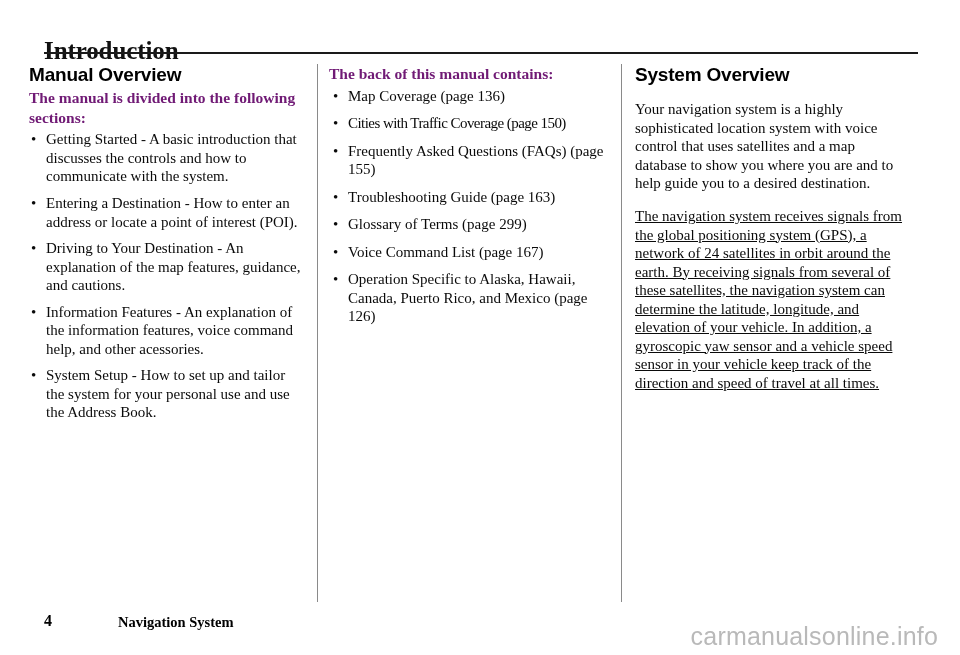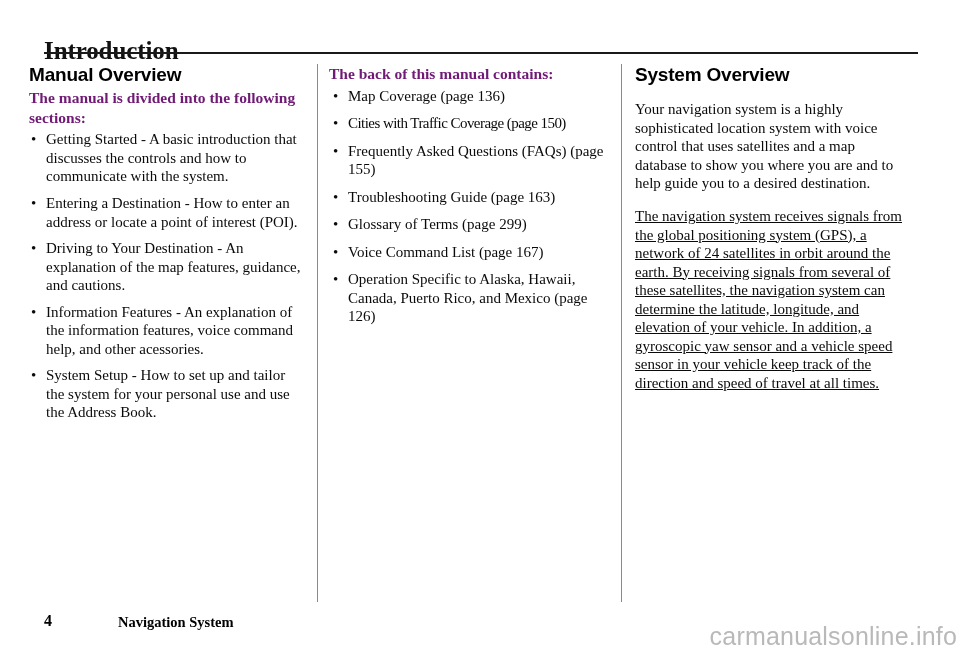--- a/index.html
+++ b/index.html
@@ -162,21 +162,21 @@
     font-weight: bold;
     font-size: 14.5px;
     line-height: 20px;
     color: #000000;
     margin-left: 38px;
   }
 
   
   .watermark {
     position: absolute;
-    right: 3px;
+    right: 22px;
     bottom: 4px;
     font-family: "Liberation Sans", "DejaVu Sans", sans-serif;
     font-size: 25px;
     font-weight: 400;
     letter-spacing: 0.2px;
     color: #b9b9b9;
     white-space: nowrap;
     user-select: none;
   }
 </style>

